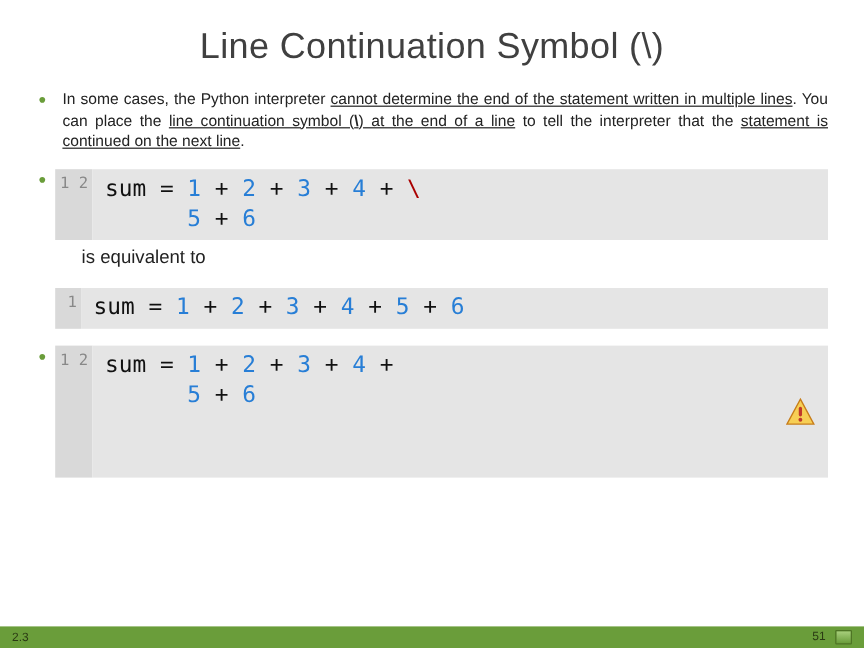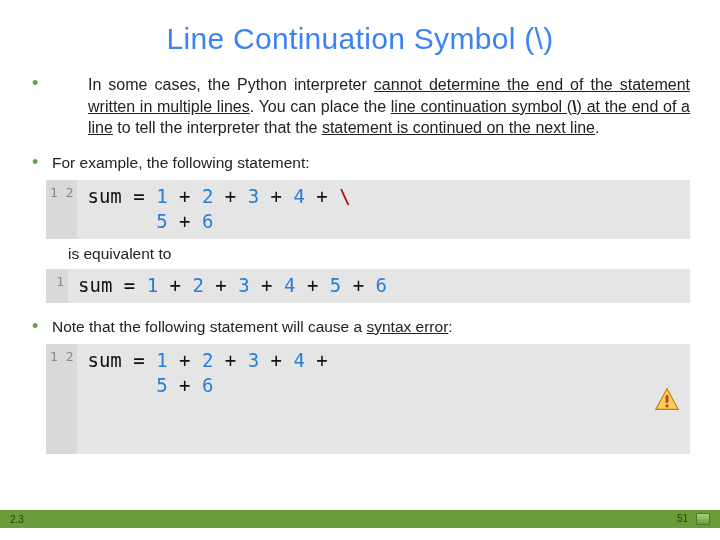--- a/index.html
+++ b/index.html
@@ -1,35 +1,35 @@
 <!DOCTYPE html>
 <html><head>
 <meta charset="utf-8">
 <style>
   * { box-sizing: border-box; margin: 0; padding: 0; }
   html, body { width: 720px; height: 540px; overflow: hidden; font-family: "Segoe UI", "Helvetica Neue", Arial, sans-serif; background: #fff; color: #222; }
   .slide { width: 720px; height: 540px; position: relative; }
-  .title { font-family: "Segoe UI Light", "Helvetica Neue", Arial, sans-serif; font-weight: 300; font-size: 30px; text-align: center; color: #3b82f6; padding-top: 22px; padding-bottom: 18px; letter-spacing: 0.3px; }
+  .title { font-family: "Segoe UI Light", "Helvetica Neue", Arial, sans-serif; font-weight: 300; font-size: 30px; text-align: center; color: #404040; padding-top: 22px; padding-bottom: 18px; letter-spacing: 0.3px; }
   .body { padding: 0 30px 0 30px; }
   ul.top { list-style: none; }
   ul.top > li { position: relative; padding-left: 22px; margin-bottom: 14px; }
   ul.top > li::before { content: "•"; position: absolute; left: 2px; top: 0; color: #6a9d3a; font-size: 18px; line-height: 1; }
-  .para { font-size: 16px; line-height: 1.35; text-align: justify; margin-left: 36px; }
+  .para { font-size: 13px; line-height: 1.35; text-align: justify; }
   .para2 { font-size: 15.5px; line-height: 1.35; }
   .u { text-decoration: underline; }
   .code-block { margin: 6px 0 6px -6px; display: flex; }
   .gutter { background: #d9d9d9; color: #888; font-family: "Consolas","Menlo",monospace; font-size: 13px; padding: 4px 4px; text-align: right; min-width: 22px; line-height: 1.35; }
   .code { background: #e5e5e5; flex: 1; font-family: "Consolas","Menlo",monospace; font-size: 19px; padding: 4px 10px; line-height: 1.35; white-space: pre; position: relative; }
   .tk-kw  { color: #111; }
   .tk-op  { color: #111; }
   .tk-num { color: #277ed6; }
   .tk-bs  { color: #a00; }
-  .equiv { font-size: 15.5px; margin: 6px 0 6px 16px; }
+  .equiv { font-size: 15.5px; margin: 6px 0 16px 16px; }
   .warn { position: absolute; right: 10px; top: 50%; transform: translateY(-50%); width: 26px; height: 24px; }
-  .footer { position: absolute; left: 0; right: 0; bottom: 12px; height: 18px; background: #6a9d3a; display: flex; align-items: center; justify-content: space-between; padding: 0 10px; font-size: 10px; color: #2b3b14; }
+  .footer { position: absolute; left: 0; right: 0; bottom: 0; height: 18px; background: #6a9d3a; display: flex; align-items: center; justify-content: space-between; padding: 0 10px; font-size: 10px; color: #2b3b14; }
   .footer .ver { color: #2b3b14; }
   .footer .pg { color: #2b3b14; }
   .footer .logo { width: 14px; height: 12px; background: linear-gradient(#a8cf7d,#6a9d3a); border: 1px solid #4e7425; border-radius: 1px; }
 </style>
 </head>
 <body>
 
 <div class="slide">
 
   <h1 class="title">Line Continuation Symbol (\)</h1>
@@ -37,41 +37,37 @@
   <div class="body">
     <ul class="top">
 
       <li>
         <p class="para">
           <span>In some cases, the Python interpreter </span><span class="u">cannot determine the end of the statement written in multiple lines</span><span>. You can place the </span><span class="u"><span>line continuation symbol (</span><b>\</b><span>) at the end of a line</span></span><span> to tell the interpreter that the </span><span class="u">statement is continued on the next line</span><span>.</span>
         </p>
       </li>
 
       <li>
-        <p class="para2">For example, the following statement:</p>
 
         <div class="code-block">
           <div class="gutter">1
 2</div>
           <div class="code"><span class="tk-kw">sum = </span><span class="tk-num">1</span><span class="tk-op"> + </span><span class="tk-num">2</span><span class="tk-op"> + </span><span class="tk-num">3</span><span class="tk-op"> + </span><span class="tk-num">4</span><span class="tk-op"> + </span><span class="tk-bs">\</span>
 <span>      </span><span class="tk-num">5</span><span class="tk-op"> + </span><span class="tk-num">6</span></div>
         </div>
 
         <p class="equiv">is equivalent to</p>
 
         <div class="code-block">
           <div class="gutter">1</div>
           <div class="code"><span class="tk-kw">sum = </span><span class="tk-num">1</span><span class="tk-op"> + </span><span class="tk-num">2</span><span class="tk-op"> + </span><span class="tk-num">3</span><span class="tk-op"> + </span><span class="tk-num">4</span><span class="tk-op"> + </span><span class="tk-num">5</span><span class="tk-op"> + </span><span class="tk-num">6</span></div>
         </div>
       </li>
 
       <li>
-        <p class="para2">
-          <span>Note that the following statement will cause a </span><span class="u">syntax error</span><span>:</span>
-        </p>
 
         <div class="code-block">
           <div class="gutter">1
 2</div>
           <div class="code"><span class="tk-kw">sum = </span><span class="tk-num">1</span><span class="tk-op"> + </span><span class="tk-num">2</span><span class="tk-op"> + </span><span class="tk-num">3</span><span class="tk-op"> + </span><span class="tk-num">4</span><span class="tk-op"> +</span>
 <span>      </span><span class="tk-num">5</span><span class="tk-op"> + </span><span class="tk-num">6</span>
             <svg class="warn" viewBox="0 0 32 30">
               <polygon points="16,2 30,28 2,28" fill="#f7cf55" stroke="#c77d1a" stroke-width="1.4"></polygon>
               <rect x="14.3" y="10" width="3.4" height="10" rx="1.7" fill="#c0392b"></rect>
               <circle cx="16" cy="23.5" r="2" fill="#c0392b"></circle>

